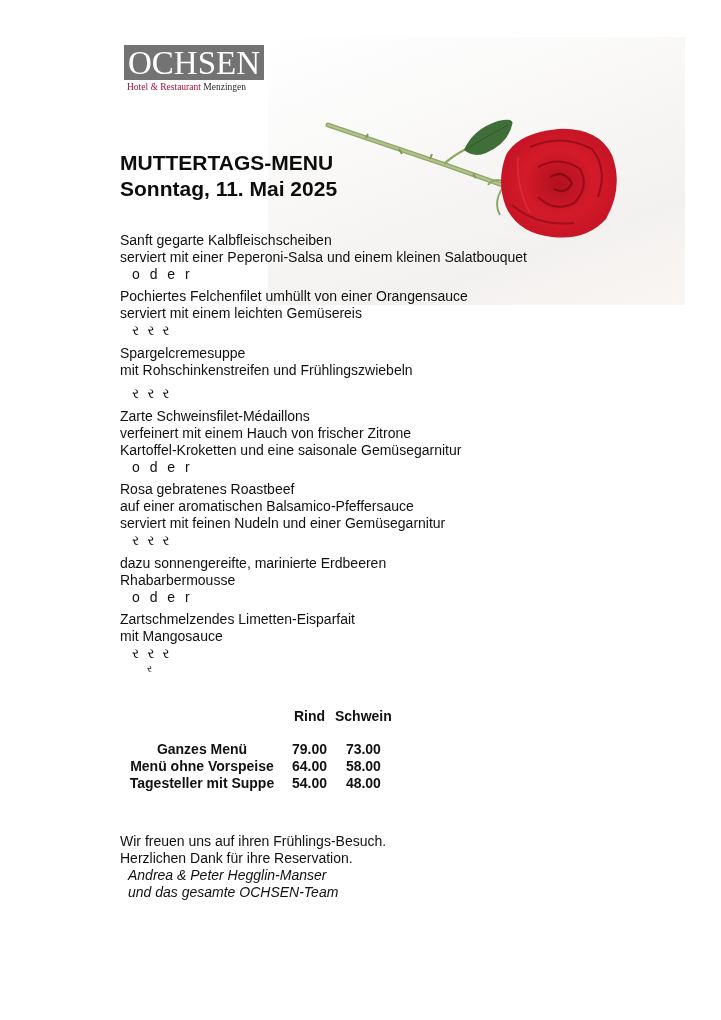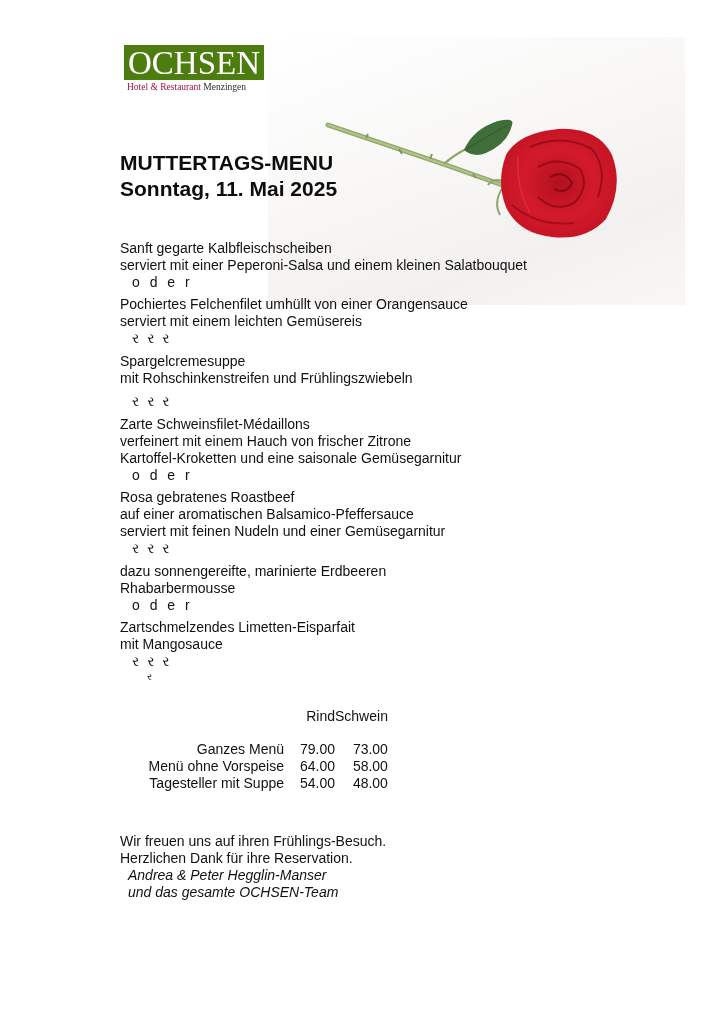--- a/index.html
+++ b/index.html
@@ -7,43 +7,43 @@
     width: 721px; height: 1020px; background: #ffffff; position: relative; overflow: hidden;
     font-family: "Liberation Sans", sans-serif; color: #111111;
   }
   .photo {
     position: absolute; left: 268px; top: 37px; width: 417px; height: 268px;
     background: linear-gradient(160deg, #ffffff 0%, #f8f7f6 45%, #f3f1f0 75%, #faf6f3 100%);
   }
   .photo svg { position: absolute; left: 0; top: 0; }
   .logo { position: absolute; left: 124px; top: 45px; }
   .logo-box {
-    width: 140px; height: 35px; background: #4d7c0f;
+    width: 140px; height: 35px; background: #737373;
     color: #ffffff; font-family: "Liberation Serif", serif; font-size: 33px; line-height: 36px;
     text-align: center; letter-spacing: 0px;
   }
   .logo-sub {
     font-family: "Liberation Serif", serif; font-size: 9.5px; margin-top: 2px; margin-left: 3px;
     white-space: nowrap;
   }
   .logo-sub .red { color: #a3133b; }
   .logo-sub .dark { color: #2a2a2a; }
   .title {
     position: absolute; left: 120px; top: 142px; font-weight: bold; font-size: 21px; line-height: 26px;
     color: #0d0d0d; z-index: 2; margin-top: 8px;
   }
-  .content { position: absolute; left: 120px; top: 232px; z-index: 2; font-size: 14px; line-height: 17px; margin-top: 8px; }
+  .content { position: absolute; left: 120px; top: 232px; z-index: 2; font-size: 14px; line-height: 17px; }
   .course { margin: 0; }
   .line { display: block; white-space: nowrap; }
   .oder { display: block; padding-left: 12px; letter-spacing: 3px; margin-bottom: 5px; }
   .orn { display: block; padding-left: 12px; font-size: 14px; height: 17px; line-height: 17px; margin-bottom: 6px; letter-spacing: 2px; }
   .orn2 { display: block; padding-left: 27px; font-size: 10px; height: 14px; line-height: 14px; letter-spacing: 2px; }
   .prices { position: absolute; left: 120px; top: 708px; font-size: 14px; line-height: 17px; }
   .prices table { border-collapse: collapse; }
-  .prices td, .prices th { padding: 0; font-weight: normal; text-align: right; white-space: nowrap; }
+  .prices td, .prices th { padding: 0; font-weight: bold; text-align: center; white-space: nowrap; }
   .prices .c0 { width: 164px; }
   .prices .c1 { width: 51px; }
   .prices .head td { padding-bottom: 16px; }
   .closing { position: absolute; left: 120px; top: 833px; font-size: 14px; line-height: 17px; }
   .closing .it { font-style: italic; margin-left: 8px; }
 </style>
 </head>
 <body>
 
 <div class="photo">

